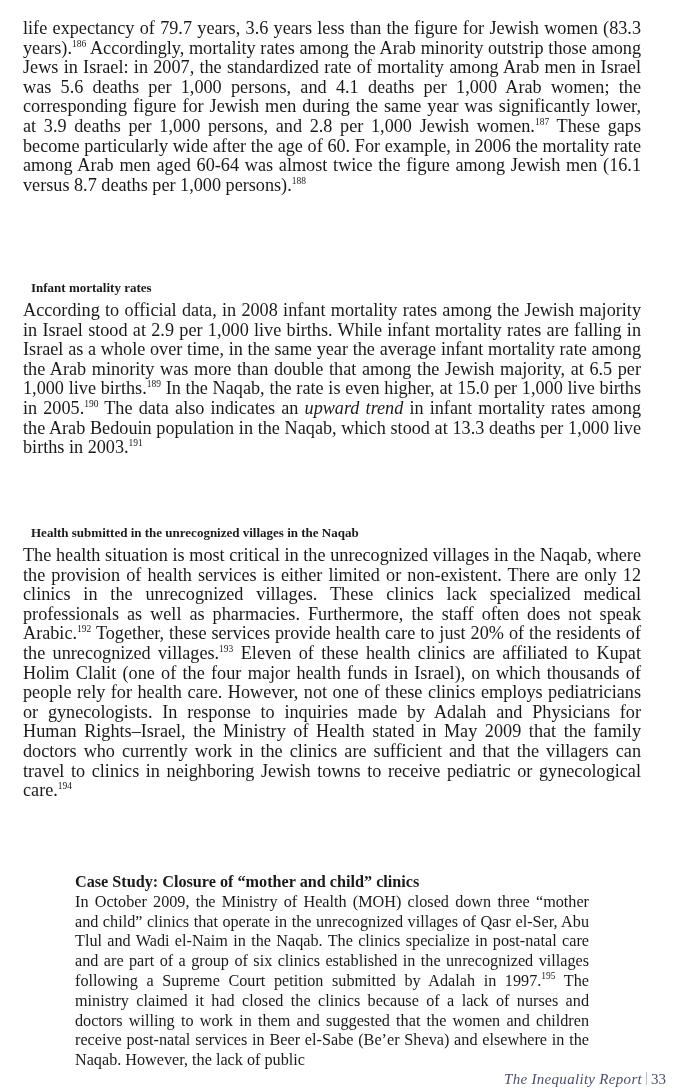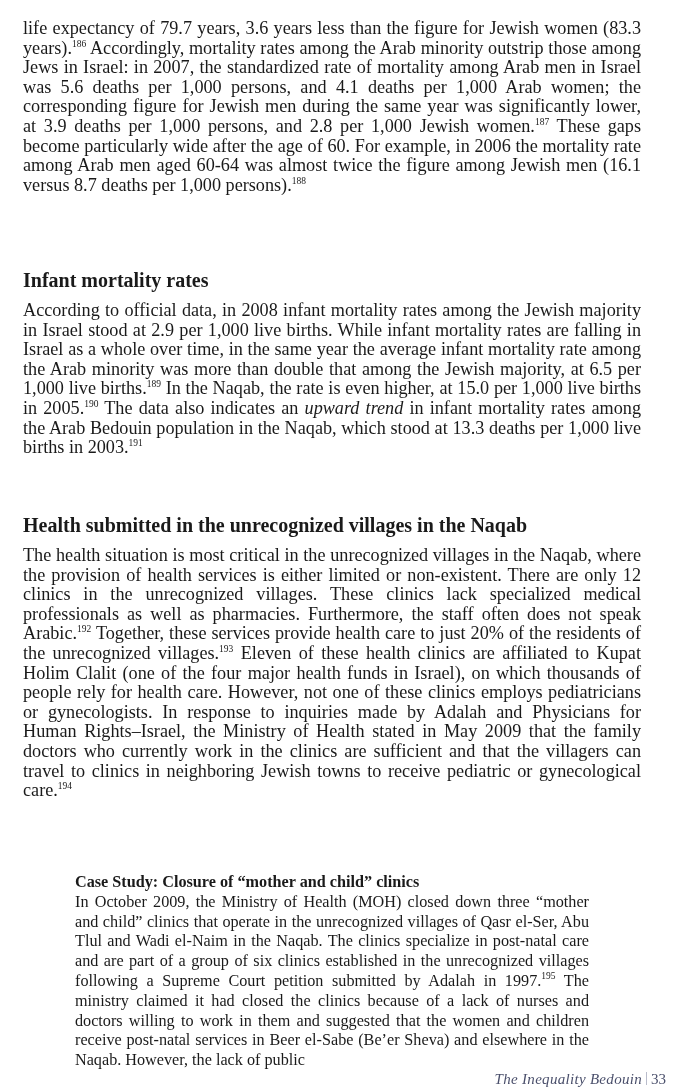--- a/index.html
+++ b/index.html
@@ -10,21 +10,21 @@
     }
     .page { position: absolute; left: 0; top: 16px; width: 682px; height: 1092px; }
     .body-text {
       position: absolute; left: 23px; width: 618px;
       font-size: 18.2px; line-height: 19.6px;
       text-align: justify; margin: 0;
     }
     sup.fn { font-size: 9.5px; vertical-align: 0; position: relative; top: -7px; line-height: 0; }
     .heading {
       position: absolute; left: 23px;
-      font-size: 20px; font-weight: bold; margin: 0; line-height: 20px;
+      font-size: 13px; font-weight: bold; margin: 8px; line-height: 20px;
     }
     .case {
       position: absolute; left: 75px; width: 514px;
       font-size: 16.2px; line-height: 19.8px; margin-top: 40px;
     }
     .case-title { font-weight: bold; font-size: 16.2px; margin: 0; }
     .case-body { text-align: justify; margin: 0; }
     em { }
     .footer {
       position: absolute; right: 16px; top: 1055px;
@@ -47,16 +47,16 @@
   <h2 class="heading" style="top:499px;">Health submitted in the unrecognized villages in the Naqab</h2>
 
   <p class="body-text" style="top:530px;"><span>The health situation is most critical in the unrecognized villages in the Naqab, where the provision of health services is either limited or non-existent. There are only 12 clinics in the unrecognized villages. These clinics lack specialized medical professionals as well as pharmacies. Furthermore, the staff often does not speak Arabic.</span><sup class="fn">192</sup><span> Together, these services provide health care to just 20% of the residents of the unrecognized villages.</span><sup class="fn">193</sup><span> Eleven of these health clinics are affiliated to Kupat Holim Clalit (one of the four major health funds in Israel), on which thousands of people rely for health care. However, not one of these clinics employs pediatricians or gynecologists. In response to inquiries made by Adalah and Physicians for Human Rights–Israel, the Ministry of Health stated in May 2009 that the family doctors who currently work in the clinics are sufficient and that the villagers can travel to clinics in neighboring Jewish towns to receive pediatric or gynecological care.</span><sup class="fn">194</sup></p>
 
   <div class="case" style="top:817px;">
     <p class="case-title">Case Study: Closure of “mother and child” clinics</p>
     <p class="case-body"><span>In October 2009, the Ministry of Health (MOH) closed down three “mother and child” clinics that operate in the unrecognized villages of Qasr el-Ser, Abu Tlul and Wadi el-Naim in the Naqab. The clinics specialize in post-natal care and are part of a group of six clinics established in the unrecognized villages following a Supreme Court petition submitted by Adalah in 1997.</span><sup class="fn">195</sup><span> The ministry claimed it had closed the clinics because of a lack of nurses and doctors willing to work in them and suggested that the women and children receive post-natal services in Beer el-Sabe (Be’er Sheva) and elsewhere in the Naqab. However, the lack of public</span></p>
   </div>
 
   <div class="footer">
-    <span class="title">The Inequality Bedouin</span><span class="sep"></span><span>33</span>
+    <span class="title">The Inequality Report</span><span class="sep"></span><span>33</span>
   </div>
 
 </div>
 
 </body></html>

